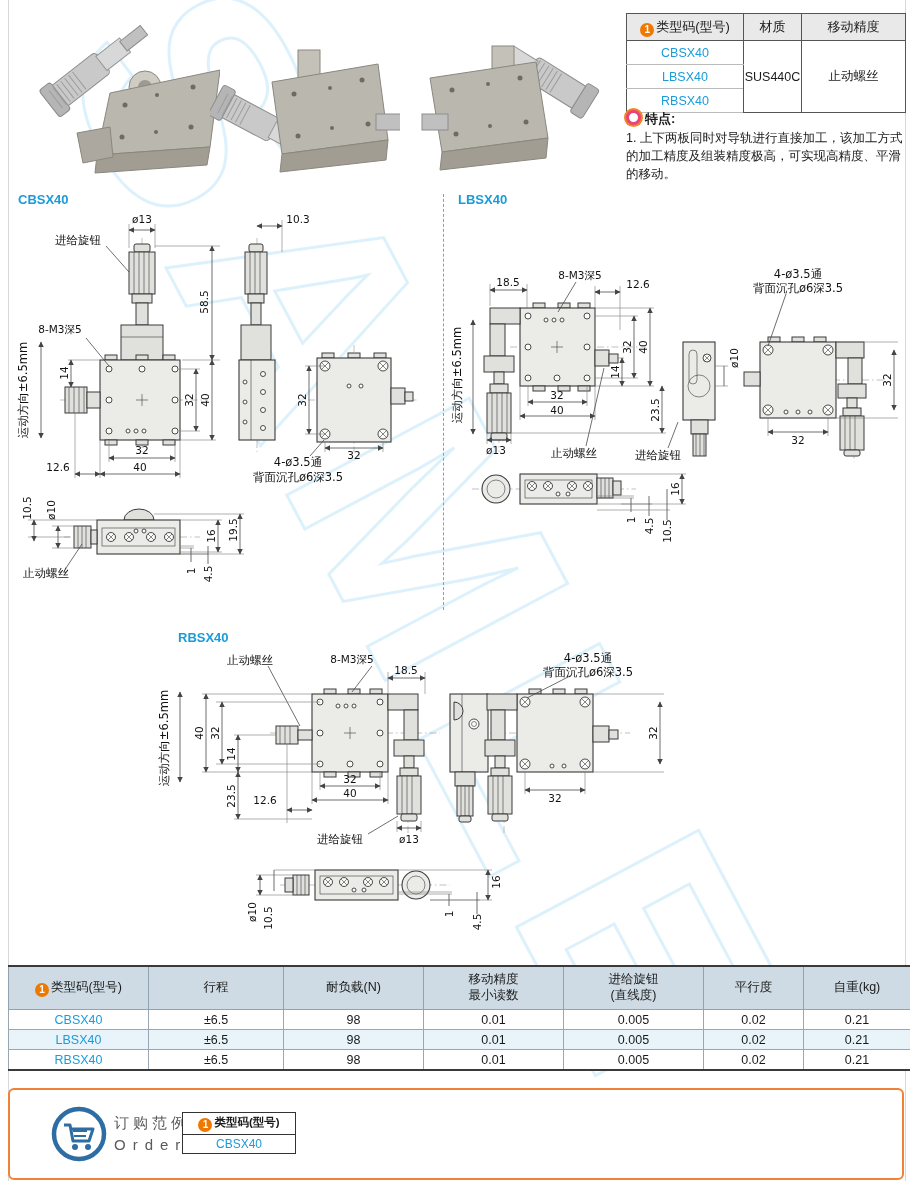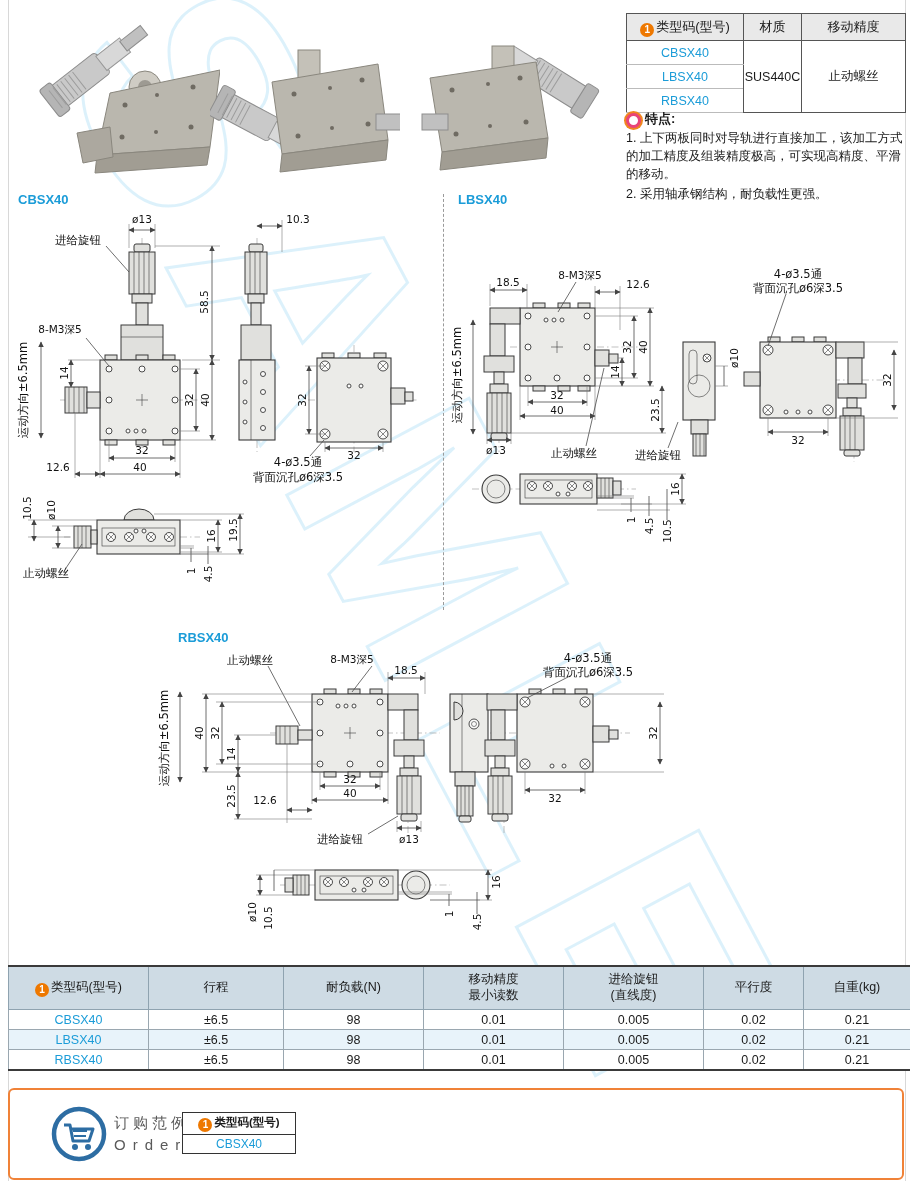--- a/index.html
+++ b/index.html
@@ -16,21 +16,21 @@
   .itab th,.itab td{border:1px solid #555;text-align:center;padding:0;}
   .itab th{background:#e9e9e9;height:26px;font-weight:normal;font-size:13px;}
   .itab td{height:23px;background:#fff;}
   .itab td.model{border-top:1px solid #bbb;border-bottom:1px solid #bbb;}
   .blue{color:#1b9cd8;}
   .badge{display:inline-block;width:14px;height:14px;border-radius:50%;background:#ee7800;
          color:#fff;font-size:10px;line-height:14px;text-align:center;font-weight:bold;
          margin-right:2px;vertical-align:-2px;}
   
   .feat{position:absolute;left:626px;top:110px;width:282px;font-size:12.5px;line-height:1.42;}
-  .feat .ttl{font-weight:bold;font-size:13px;display:flex;align-items:flex-end;gap:4px;}
+  .feat .ttl{font-weight:bold;font-size:13px;display:flex;align-items:flex-start;gap:4px;}
   .ring{display:inline-block;width:9px;height:9px;border-radius:50%;border:3px solid #e8447a;
         box-shadow:0 0 0 2px #f0861f;background:#fff;}
   .feat p{margin:2px 0;}
   
   .sec{position:absolute;}
   .sec svg{position:absolute;left:0;top:0;}
   .sect{position:absolute;font-size:13px;font-weight:bold;color:#1b9cd8;white-space:nowrap;}
   .dim,.dimv{position:absolute;font-size:10.5px;color:#111;white-space:nowrap;
              font-family:"DejaVu Sans",sans-serif;}
   .dim{transform:translate(-50%,-50%);}
@@ -161,21 +161,20 @@
         </tr>
   </tbody>
     </table>
 
   <div class="feat">
     <div class="ttl">
       <span class="ring"></span>
       <span>特点:</span>
     </div>
     <p>1. 上下两板同时对导轨进行直接加工，该加工方式的加工精度及组装精度极高，可实现高精度、平滑的移动。</p>
-    <p>2. 采用轴承钢结构，耐负载性更强。</p>
   </div>
 
   <div class="divider"></div>
 
   <div class="sec" style="left:8px;top:190px;width:436px;height:420px">
     <svg width="436" height="420">
       <line class="cl" x1="134" y1="48" x2="134" y2="262"></line>
       <line class="cl" x1="52" y1="210" x2="200" y2="210"></line>
       <line class="cl" x1="249" y1="48" x2="249" y2="262"></line>
       <line class="cl" x1="346" y1="155" x2="346" y2="262"></line>

